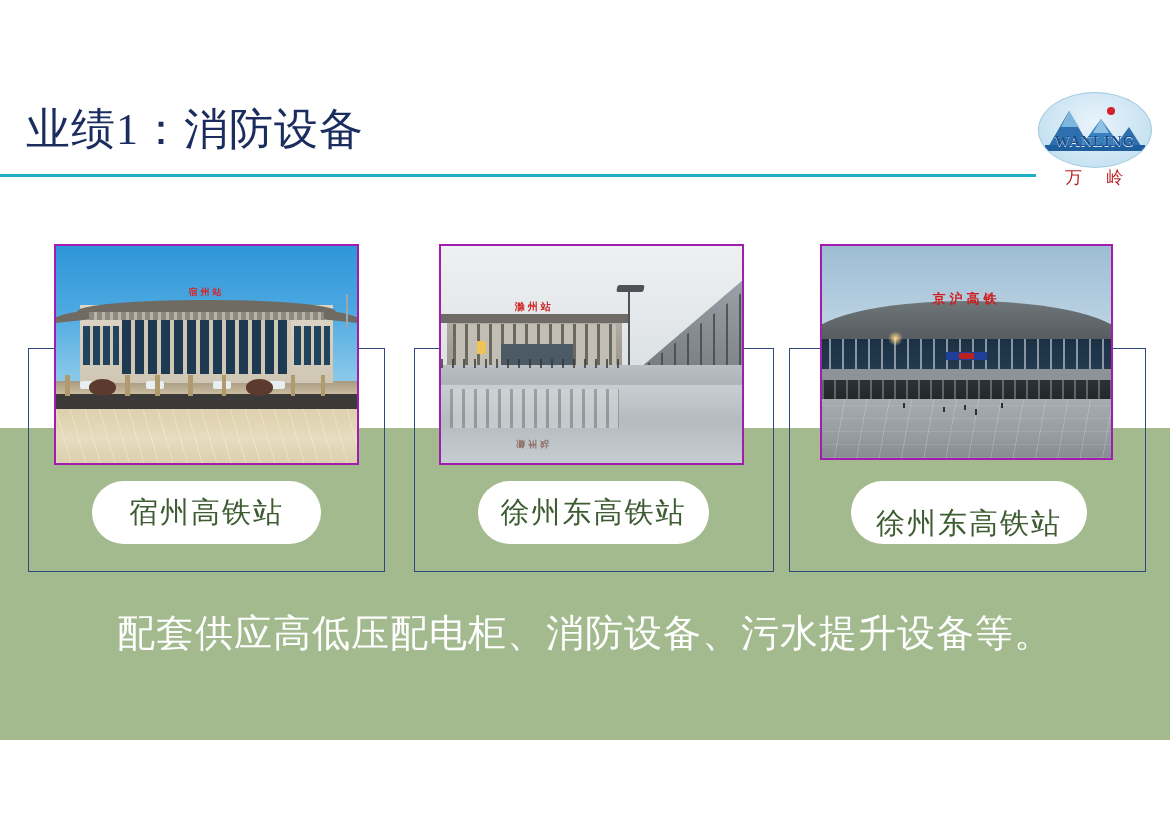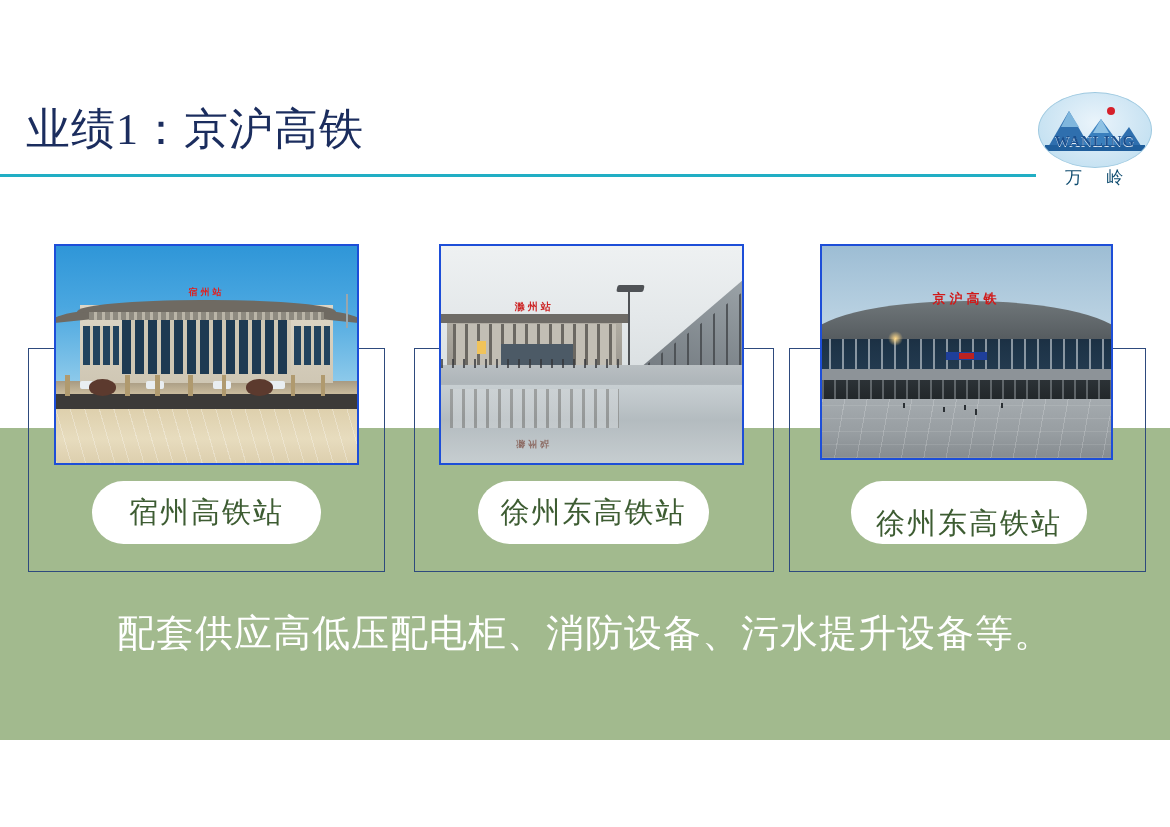--- a/index.html
+++ b/index.html
@@ -94,21 +94,21 @@
     font-family: "Liberation Serif", "DejaVu Serif", serif;
     text-shadow: 0 1px 0 rgba(255,255,255,0.85);
   }
   #logo-cn {
     position: absolute;
     left: 0;
     top: 74px;
     width: 116px;
     text-align: center;
     font-size: 17px;
-    color: #0c4a6e;
+    color: #b91c1c;
     letter-spacing: 10px;
     text-indent: 10px;
     font-family: "Liberation Serif", "DejaVu Serif", serif;
   }
 
   
   #green-band {
     position: absolute;
     left: 0;
     top: 428px;
@@ -125,21 +125,21 @@
     border: 1px solid #2e4a7d;
     box-sizing: border-box;
   }
   #frame-1 { left: 28px;  width: 357px; }
   #frame-2 { left: 414px; width: 360px; }
   #frame-3 { left: 789px; width: 357px; }
 
   
   .photo {
     position: absolute;
-    border: 2px solid #1d4ed8;
+    border: 2px solid #a21caf;
     box-sizing: border-box;
     overflow: hidden;
   }
   #photo-1 { left: 54px;  top: 244px; width: 305px; height: 221px; }
   #photo-2 { left: 439px; top: 244px; width: 305px; height: 221px; }
   #photo-3 { left: 820px; top: 244px; width: 293px; height: 216px; }
 
   .photo-inner { position: absolute; left: 0; top: 0; width: 100%; height: 100%; }
 
   
@@ -390,21 +390,21 @@
     letter-spacing: 1px;
     font-family: "Liberation Serif", "DejaVu Serif", serif;
   }
 </style>
 </head>
 <body>
 
 <div id="slide">
 
   <div id="title-block">
-    <div id="page-title">业绩1：京沪高铁</div>
+    <div id="page-title">业绩1：消防设备</div>
   </div>
   <div id="title-rule"></div>
 
   <div id="logo">
     <div id="logo-oval">
       <svg id="logo-mountains" viewBox="0 0 112 74" preserveAspectRatio="none">
         <polygon points="8,56 30,18 52,56" fill="#2f6fae"></polygon>
         <polygon points="30,18 40,34 22,34" fill="#7fb6dd"></polygon>
         <polygon points="40,56 62,26 84,56" fill="#3a7fbd"></polygon>
         <polygon points="62,26 70,40 54,40" fill="#8fc2e4"></polygon>

